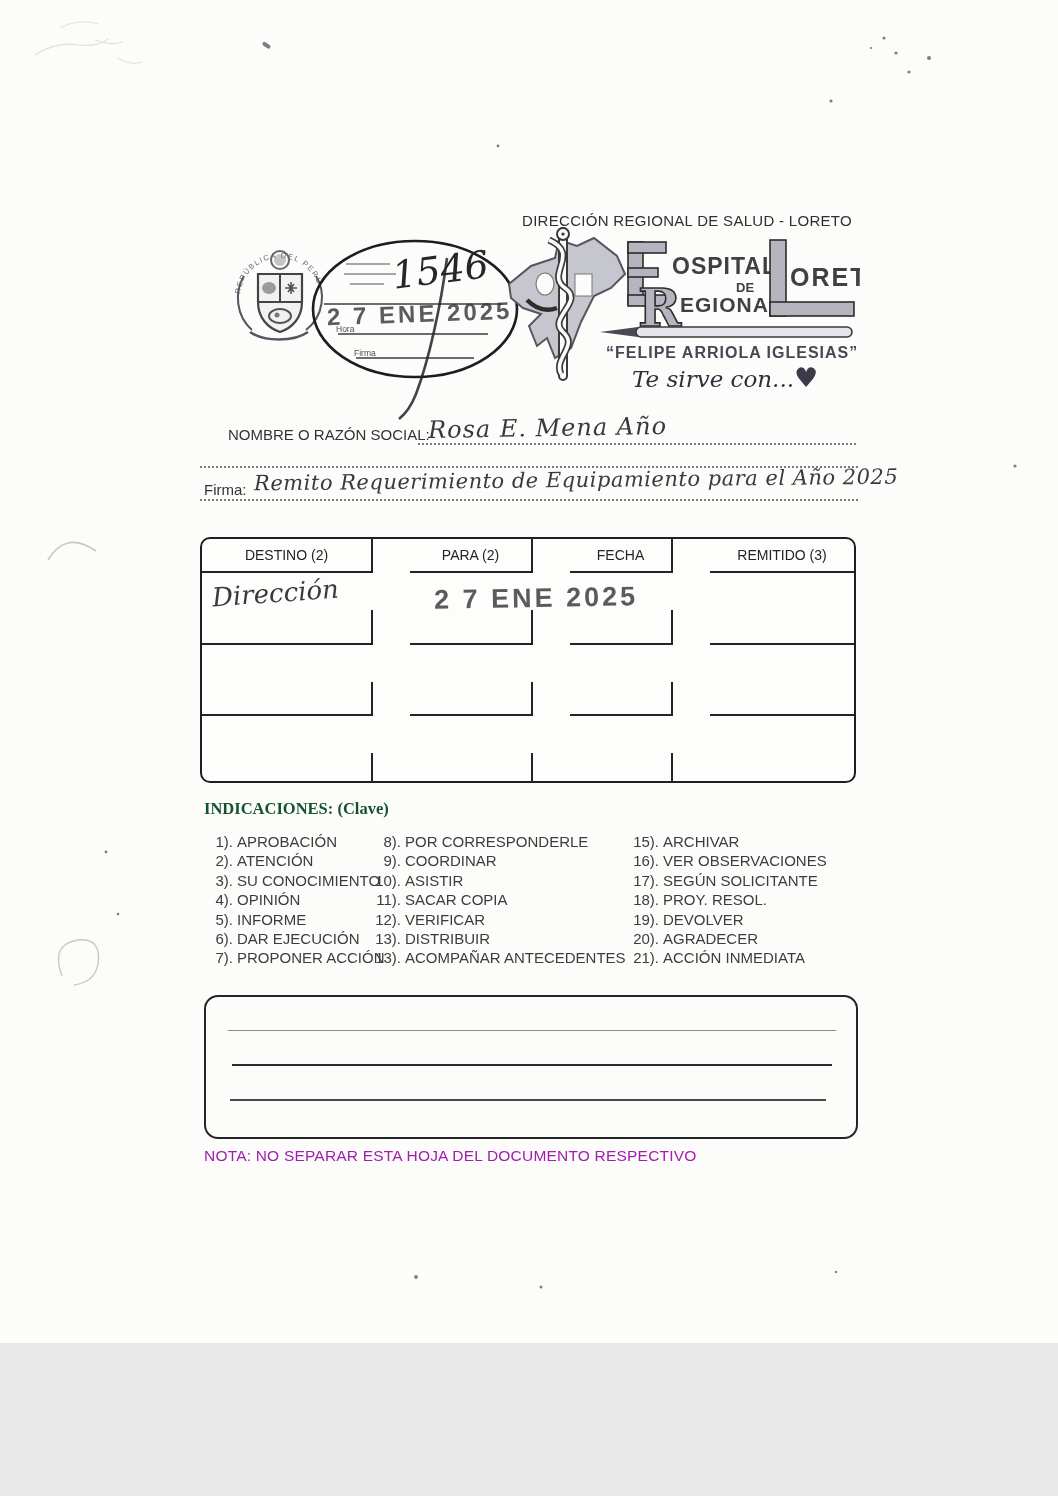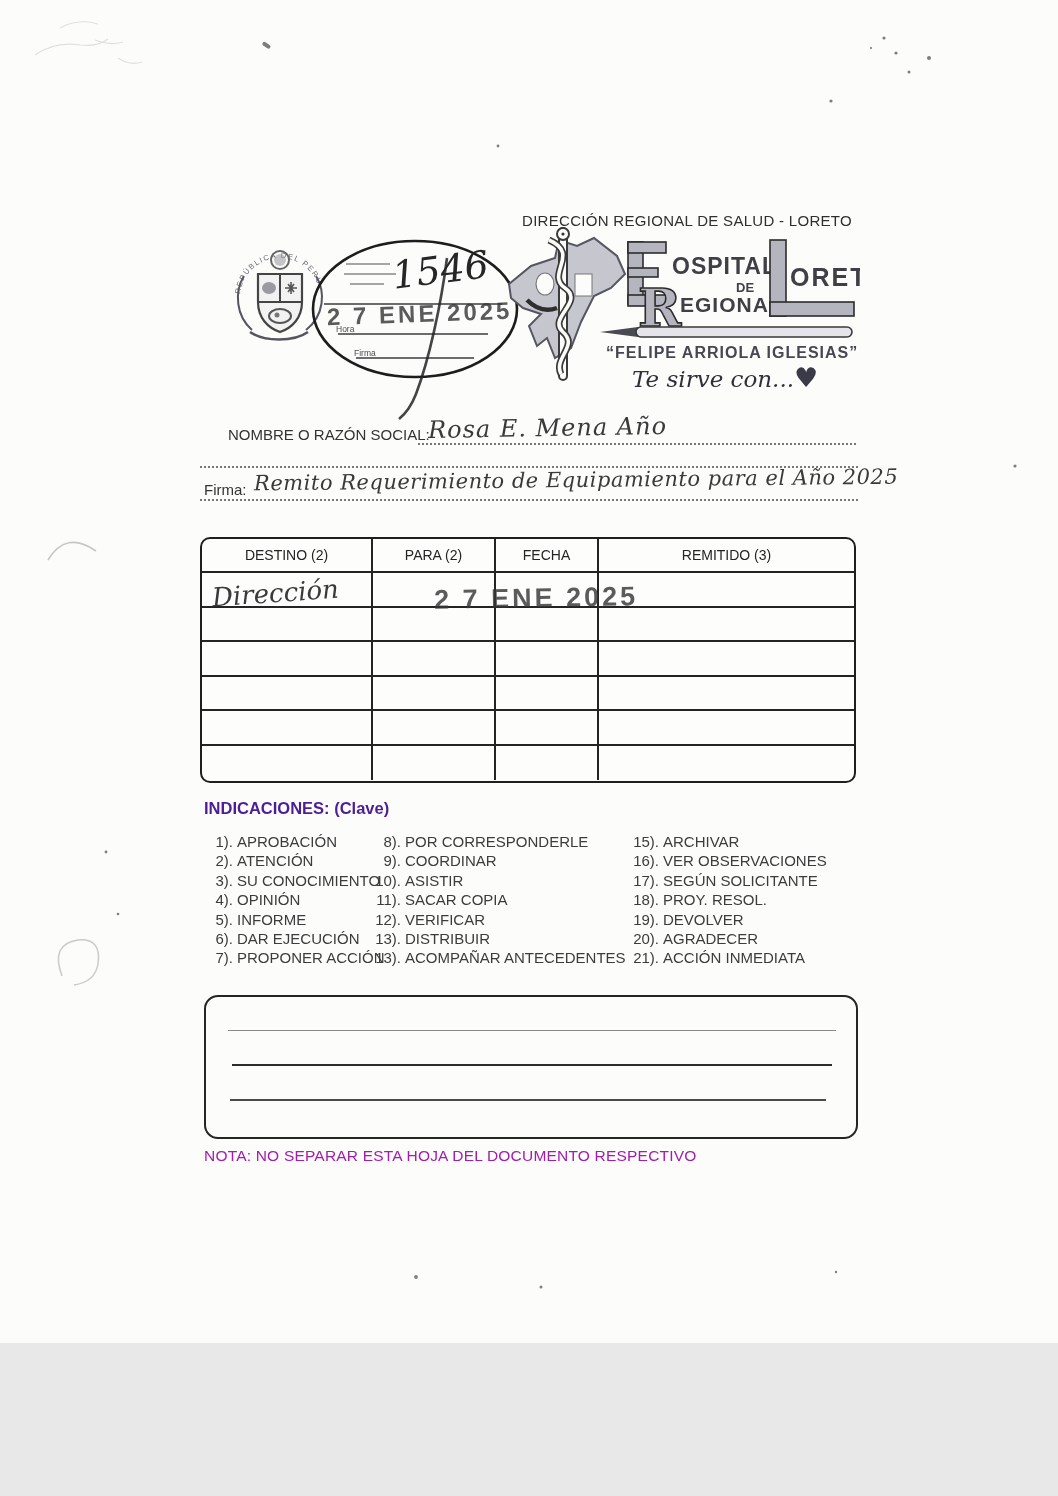--- a/index.html
+++ b/index.html
@@ -15,29 +15,29 @@
   
   .hand{font-family:"DejaVu Serif",serif;font-style:italic;color:#3a3a3a;white-space:nowrap;}
   
   .dotted{height:0;border-bottom:2px dotted #787878;}
   
   .field-label{font-size:15px;color:#333;}
   
   .routing-table{left:200px;top:537px;width:652px;height:242px;border:2.5px solid #1f1f1f;
                  border-radius:10px;overflow:hidden;display:grid;
                  grid-template-columns:171px 123px 103px 1fr;
-                 grid-template-rows:34px repeat(6,34.5px);background:#fdfdfc;}
+                 grid-template-rows:34px repeat(6,34.5px);background:#fdfdfc;gap:37px;}
   .cell{border-right:2px solid #242424;border-bottom:2px solid #242424;}
   .cell.lastcol{border-right:none;}
   .cell.lastrow{border-bottom:none;}
   .th{display:flex;align-items:center;justify-content:center;font-size:14px;color:#242424;}
   
   .date-stamp{font-weight:bold;letter-spacing:3px;color:rgba(55,55,55,.82);white-space:nowrap;}
   
-  .ind-heading{left:204px;top:799px;font-size:16.5px;font-weight:bold;color:#4c1d95;}
+  .ind-heading{left:204px;top:799px;font-size:16.5px;font-weight:bold;color:#14532d;font-family:Liberation Serif, serif;}
   .ind-col{top:832px;font-size:15px;color:#3c3c3c;line-height:19.4px;}
   .ind-item{display:flex;}
   .ind-num{display:inline-block;width:33px;text-align:right;margin-right:4px;flex:none;}
   
   .obs-box{left:204px;top:995px;width:650px;height:140px;border:2.5px solid #252525;border-radius:14px;}
   .obs-line{position:absolute;height:0;}
   
   .note-text{left:204px;top:1147px;font-size:15.5px;color:#a21caf;letter-spacing:.2px;}
   .nowrap{white-space:nowrap;}
   svg{display:block;}

